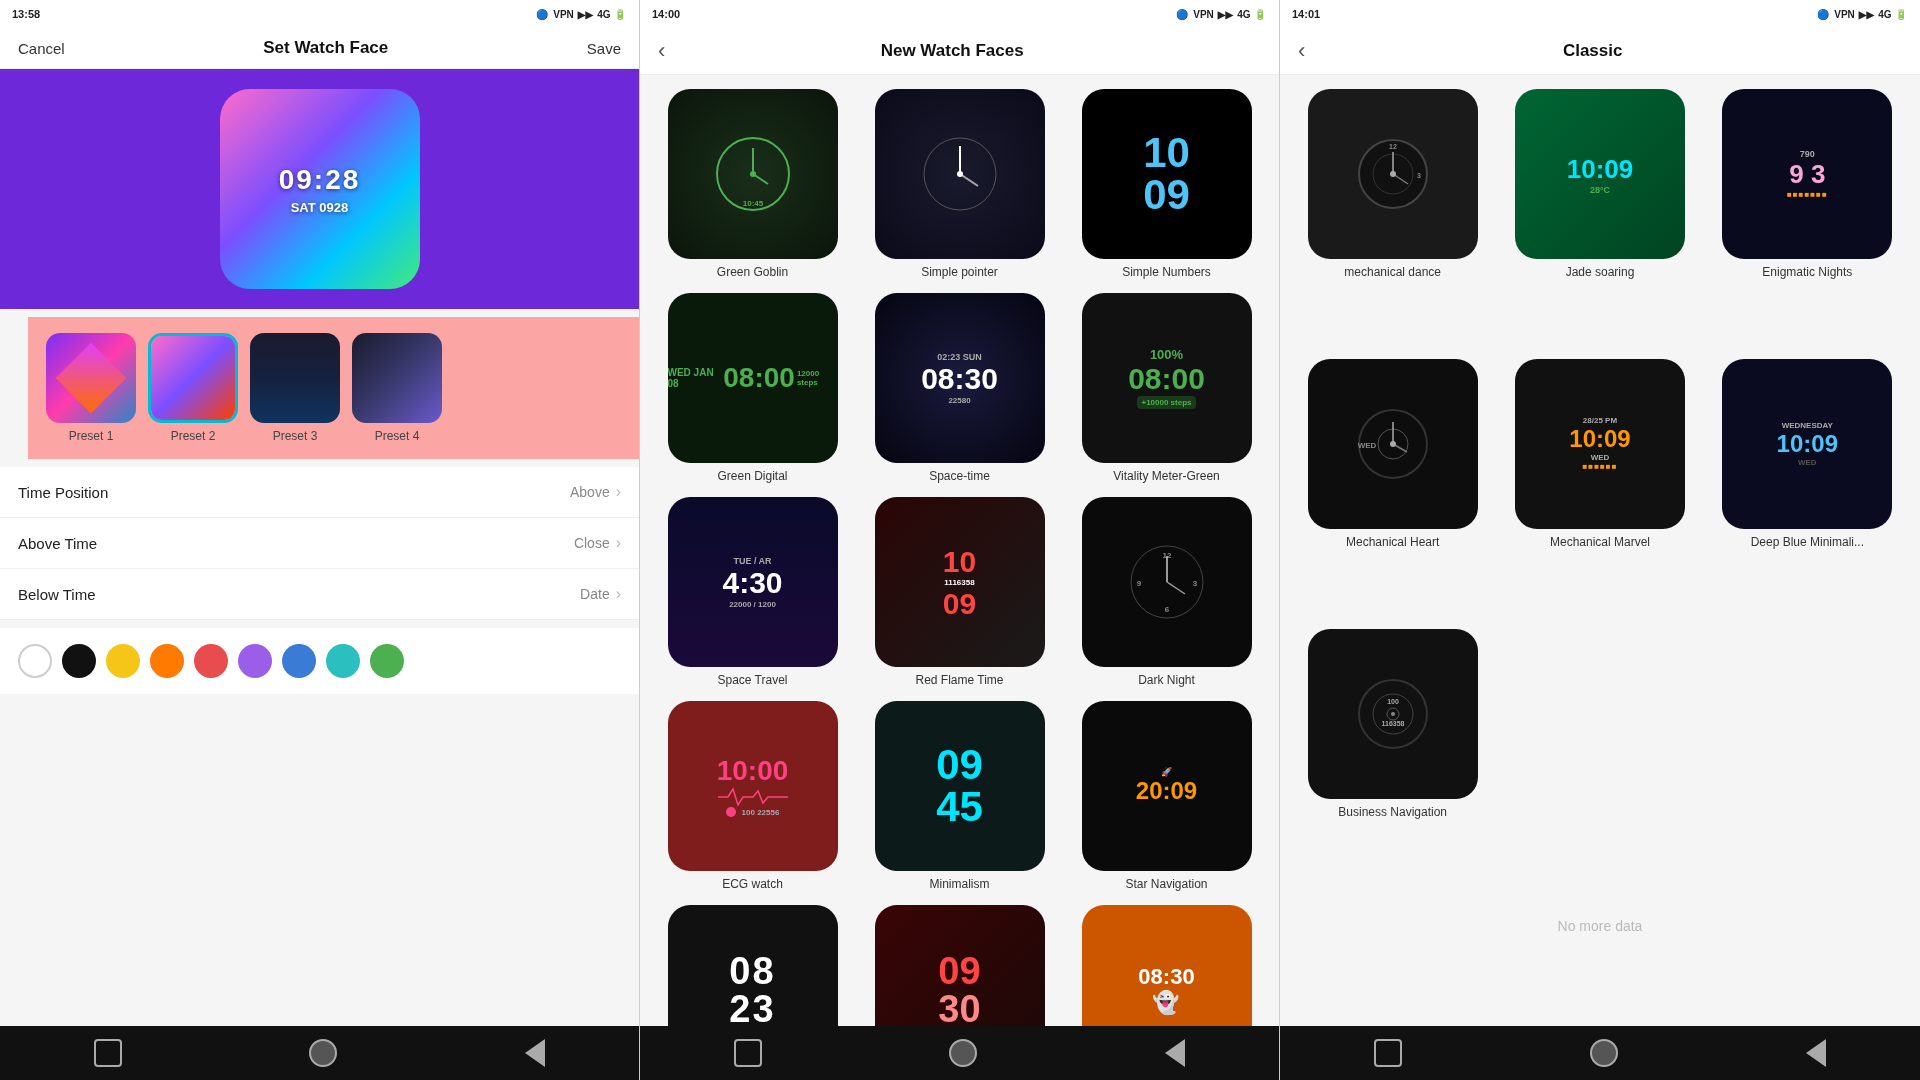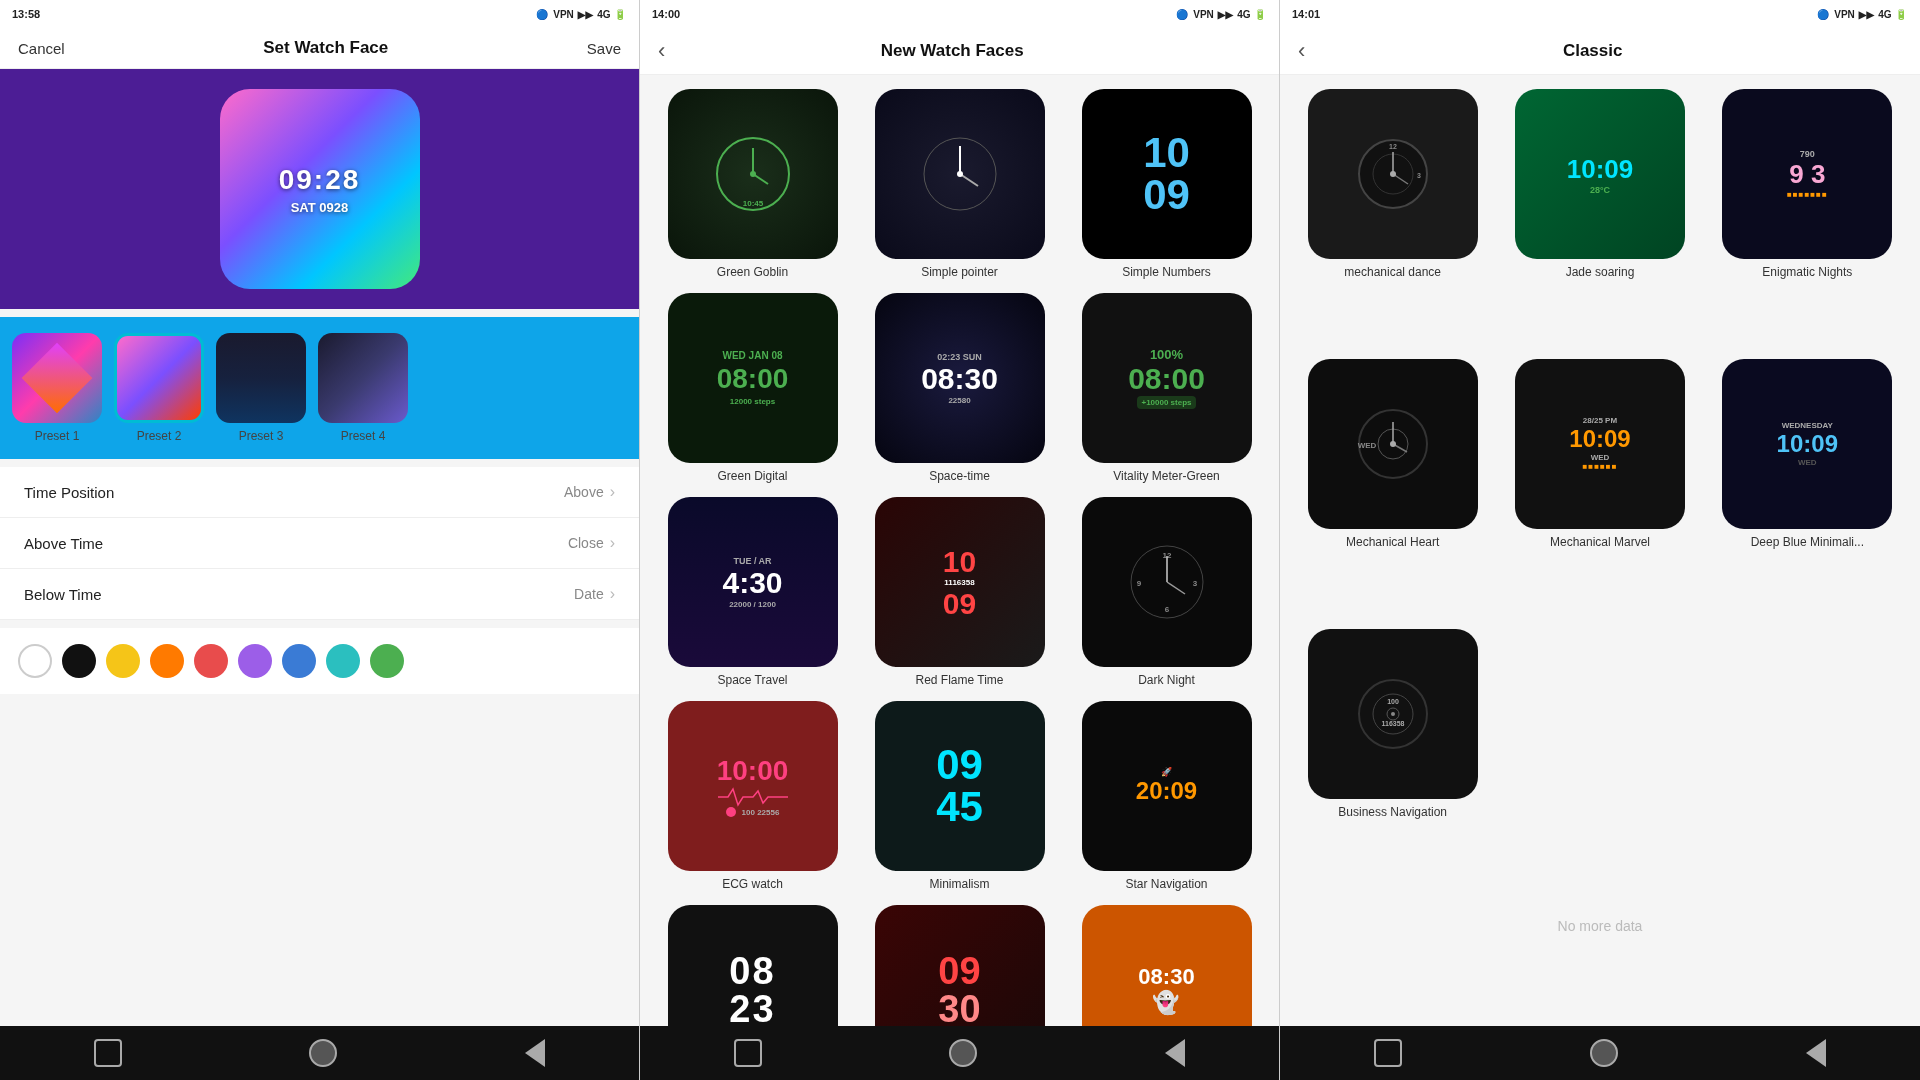--- a/index.html
+++ b/index.html
@@ -44,21 +44,21 @@
       display: flex;
       align-items: center;
       justify-content: space-between;
       border-bottom: 1px solid #eee;
     }
     .panel1-header .cancel { color: #333; font-size: 15px; }
     .panel1-header .title { font-size: 17px; font-weight: 700; color: #111; }
     .panel1-header .save { color: #333; font-size: 15px; }
 
     .watch-preview {
-      background: #4c1d95;
+      background: #6d28d9;
       display: flex;
       justify-content: center;
       align-items: center;
       padding: 20px 8px;
     }
     .watch-face-img {
       width: 200px;
       height: 200px;
       border-radius: 30px;
       background: linear-gradient(135deg, #ff6bcb 0%, #7b4fff 40%, #00c6ff 70%, #43e97b 100%);
@@ -71,23 +71,24 @@
     .watch-face-img .time-overlay {
       color: #fff;
       text-align: center;
       font-weight: 700;
       text-shadow: 0 1px 4px rgba(0,0,0,0.6);
     }
     .watch-face-img .time-overlay .big-time { font-size: 28px; letter-spacing: 2px; }
     .watch-face-img .time-overlay .date-str { font-size: 13px; margin-top: 4px; }
 
     .presets-section {
-      background: #0ea5e9;
-      padding: 16px 12px;
+      background: #fca5a5;
+      padding: 16px 18px;
       margin-top: 8px;
+      margin-left: 28px;
     }
     .preset-grid {
       display: flex;
       gap: 12px;
       justify-content: flex-start;
     }
     .preset-item {
       display: flex;
       flex-direction: column;
       align-items: center;
@@ -132,21 +133,21 @@
     }
 
     .settings-section {
       background: #fff;
       margin-top: 8px;
     }
     .settings-row {
       display: flex;
       align-items: center;
       justify-content: space-between;
-      padding: 16px 24px;
+      padding: 16px 18px;
       border-bottom: 1px solid #eee;
       cursor: pointer;
     }
     .settings-row-label {
       font-size: 15px;
       color: #222;
       font-weight: 500;
     }
     .settings-row-value {
       display: flex;
@@ -483,21 +484,21 @@
         <div class="wf-inner" style="flex-direction: column; gap: 0;">
           <div style="color: #4fc3f7; font-size: 42px; font-weight: 900; line-height: 1;">10</div>
           <div style="color: #4fc3f7; font-size: 42px; font-weight: 900; line-height: 1;">09</div>
         </div>
       </div>
       <span class="watch-name">Simple Numbers</span>
     </div>
 
     <div class="watch-item">
       <div class="watch-thumb wf-green-digital">
-        <div class="wf-inner" style="flex-direction: column; gap: 2px;">
+        <div class="wf-inner" style="flex-direction: row; gap: 2px;">
           <div style="color: #4caf50; font-size: 10px;">WED JAN 08</div>
           <div style="color: #4caf50; font-size: 28px; font-weight: 900;">08:00</div>
           <div style="color: #4caf50; font-size: 8px;">12000 steps</div>
         </div>
       </div>
       <span class="watch-name">Green Digital</span>
     </div>
 
     <div class="watch-item">
       <div class="watch-thumb wf-space-time" style="background: radial-gradient(circle, #1a1a3e 0%, #050510 100%);">

